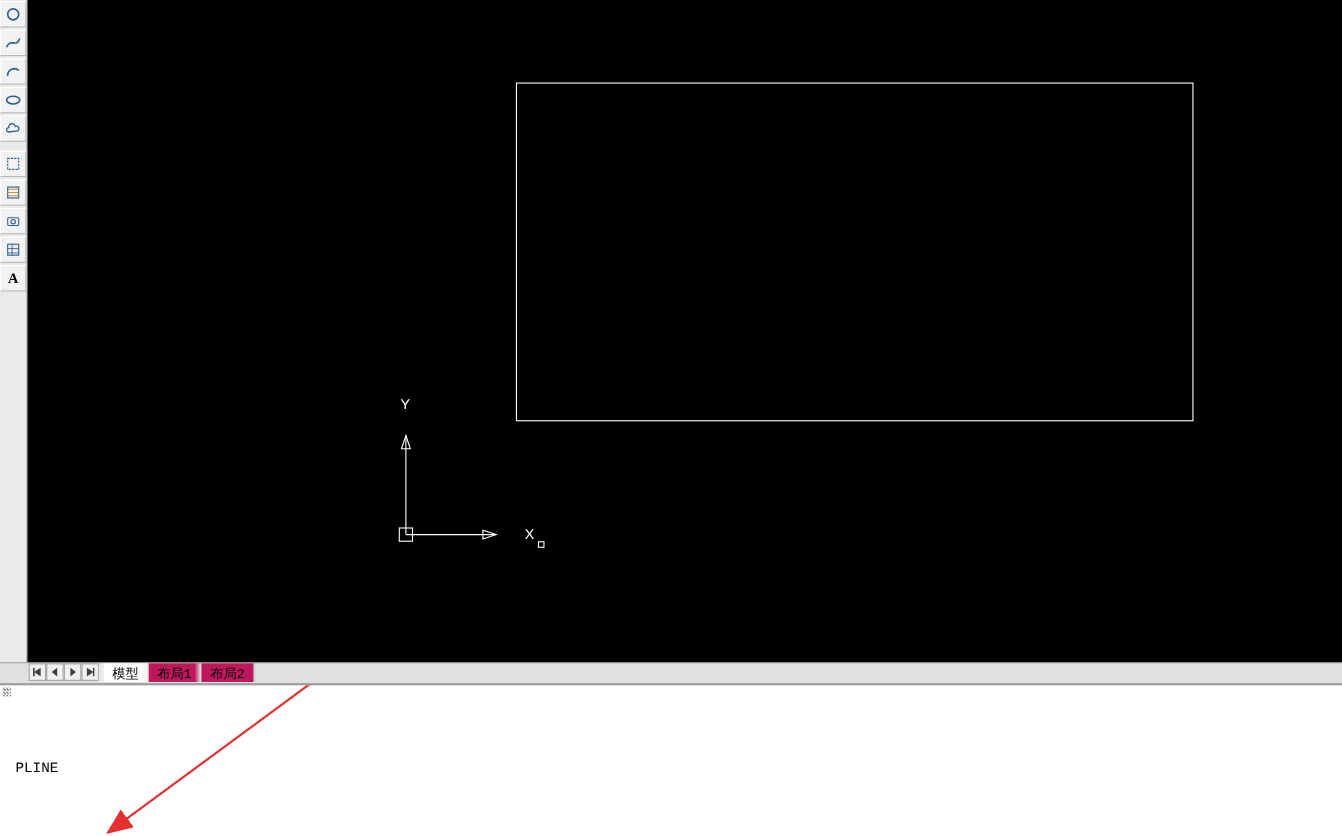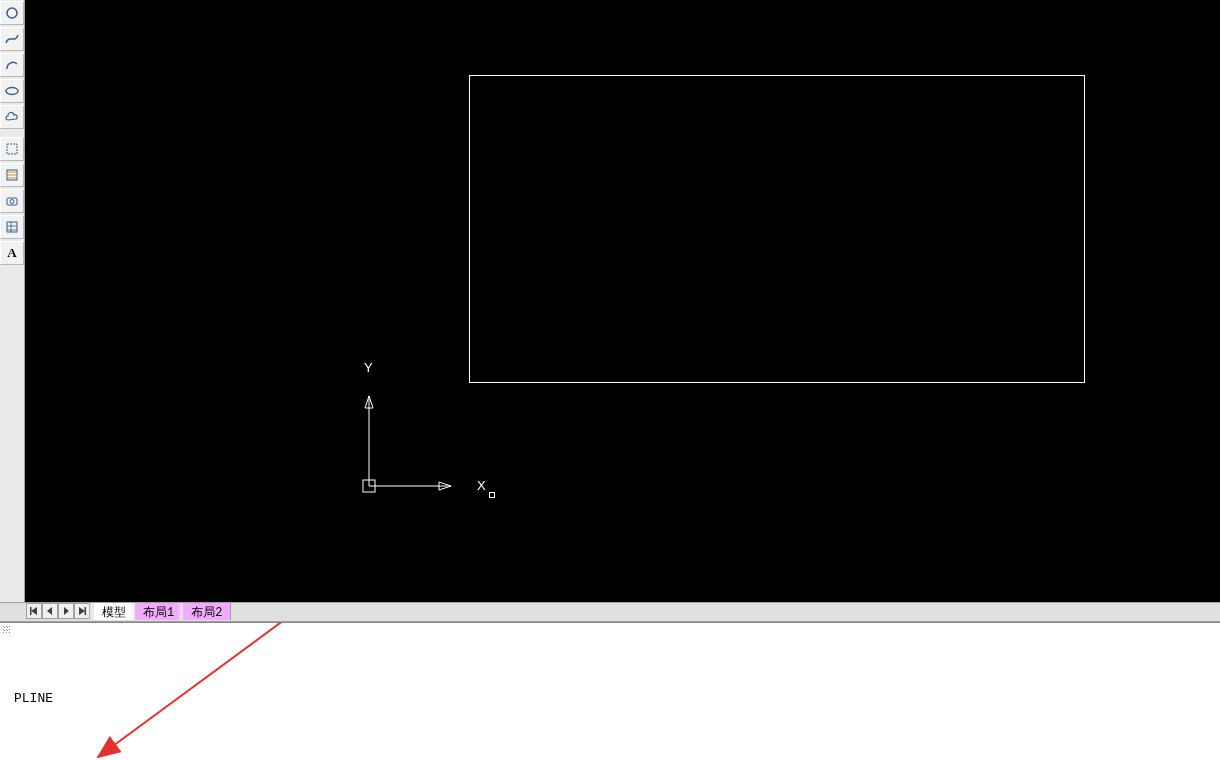--- a/index.html
+++ b/index.html
@@ -111,21 +111,21 @@
     margin-right: 0;
     display: flex;
     align-items: center;
     justify-content: center;
     color: #404040;
   }
   .tab-nav-btn svg { display:block; }
   .tab {
     padding: 1px 8px 0 8px;
     height: 16px;
-    background: #f0abfc;
+    background: #be185d;
     border-right: 1px solid #a0a0a0;
     color: #000;
     cursor: pointer;
     position: relative;
   }
   .tab.active {
     background: #fff;
     font-weight: normal;
   }
   .tab:before {

